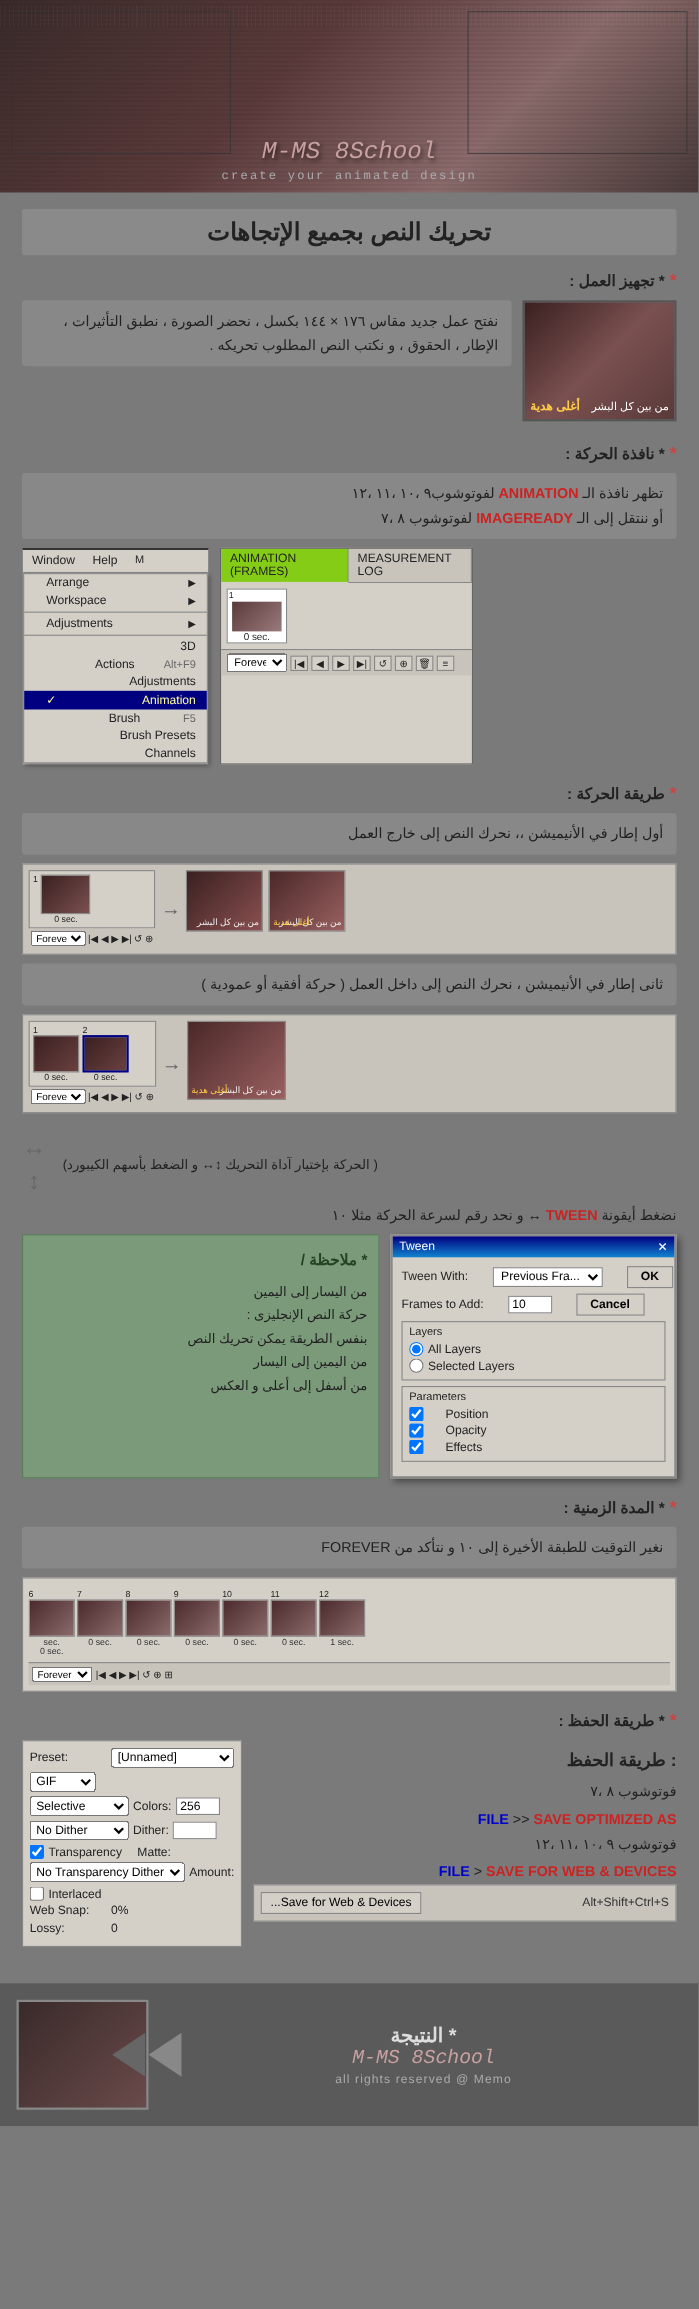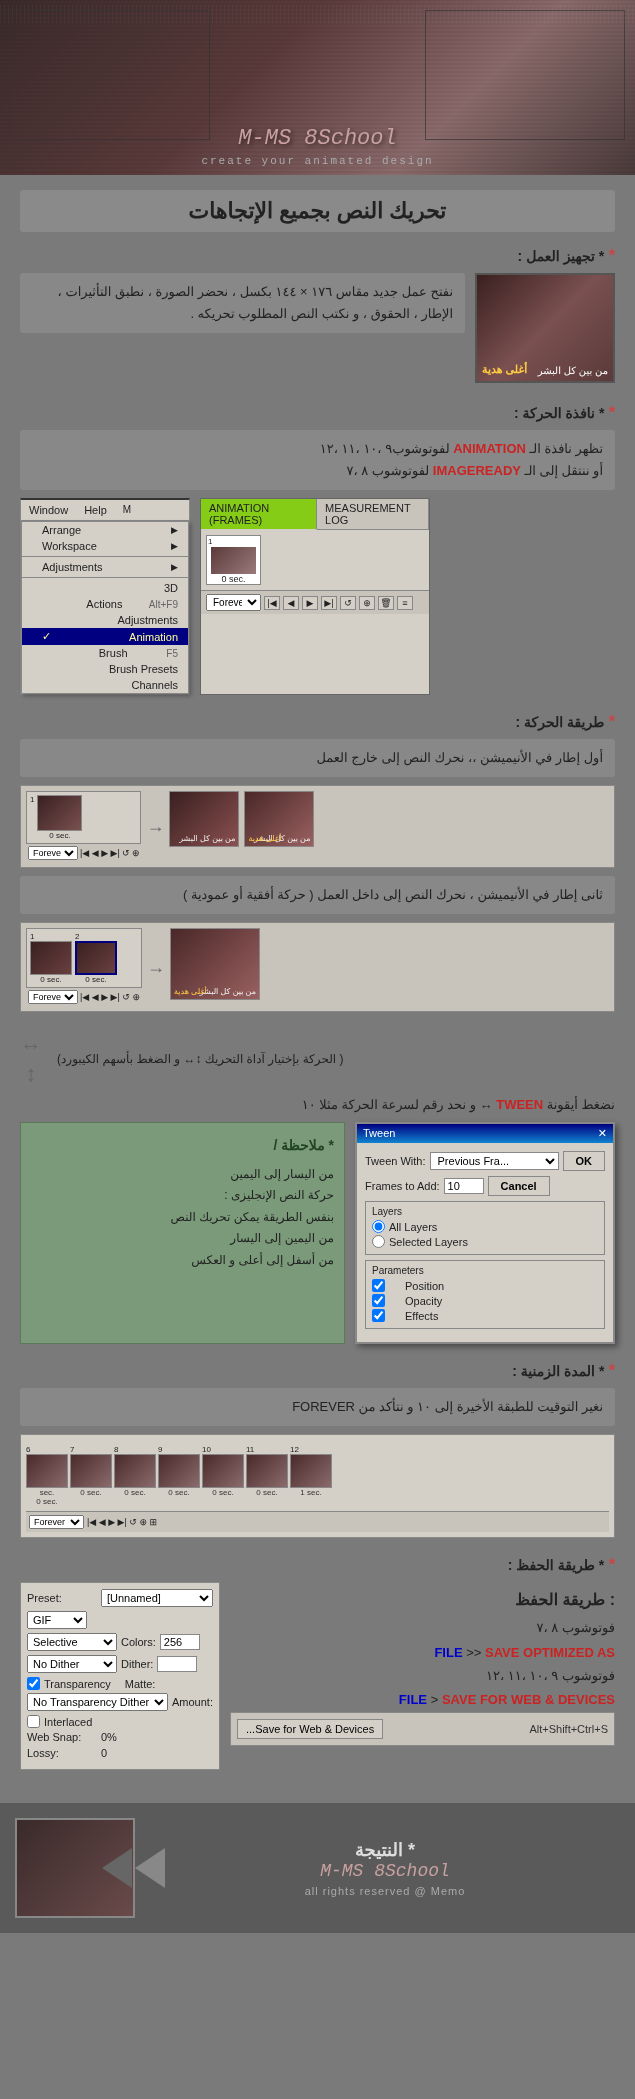--- a/index.html
+++ b/index.html
@@ -270,21 +270,21 @@
       display: flex;
       justify-content: space-between;
     }
     .tween-body {
       padding: 8px;
     }
     .tween-row {
       display: flex;
       align-items: center;
       margin-bottom: 5px;
-      gap: 4px;
+      gap: 22px;
     }
     .tween-label { font-size: 11px; white-space: nowrap; }
     .tween-input {
       border: 1px solid #888;
       background: white;
       padding: 1px 3px;
       font-size: 11px;
     }
     .tween-select {
       border: 1px solid #888;

